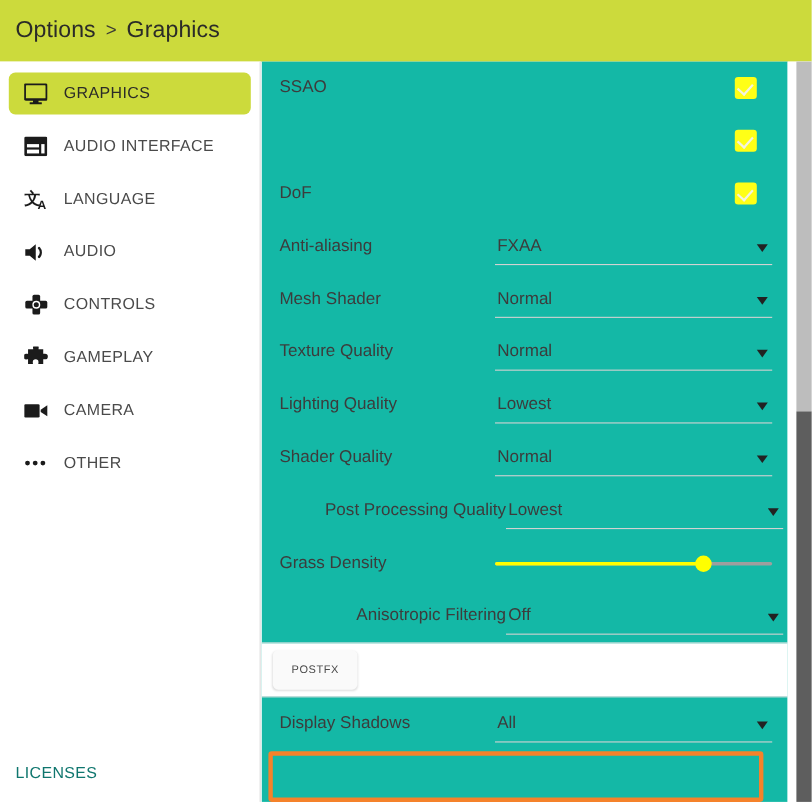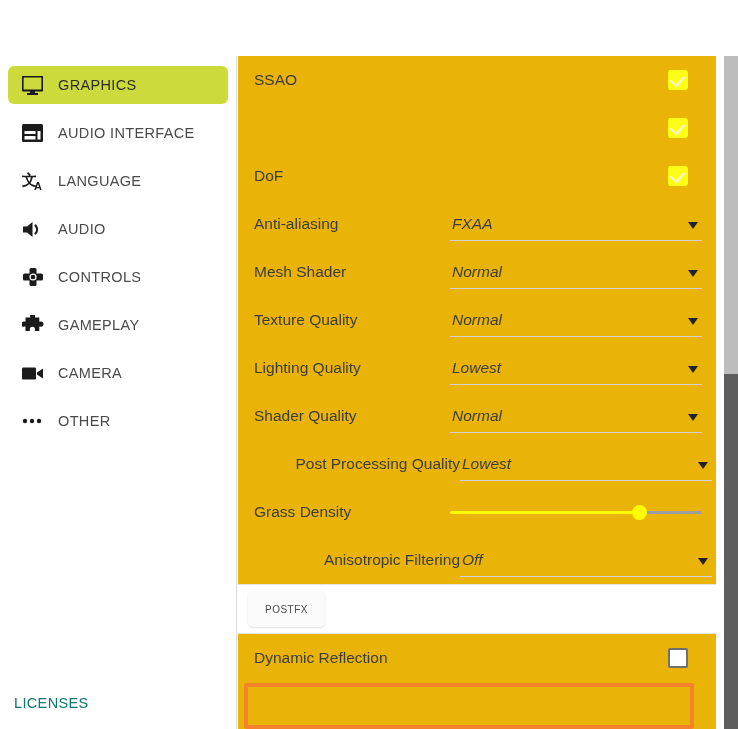--- a/index.html
+++ b/index.html
@@ -67,21 +67,21 @@
     position: absolute; left: 14px; bottom: 18px;
     font-size: 14.5px; color: #0f766e;
     letter-spacing: .35px;
     cursor: pointer;
   }
 
   
   .main {
     position: absolute; left: 238px; top: 56px;
     width: 478px; height: 673px;
-    background: #eab308;
+    background: #14b8a6;
   }
   .rows { position: relative; }
 
   .row {
     display: flex; align-items: center;
     height: 48px;
     padding: 0 0 0 16px;
   }
   .row-label {
     font-size: 15.5px; color: #3c3c3c;
@@ -111,21 +111,20 @@
   }
 
   
   .dropdown {
     position: relative;
     width: 252px;
     height: 34px;
     border-bottom: 1px solid #d2d2d2;
     display: flex; align-items: center;
     cursor: pointer;
-    font-style: italic;
   }
   .dd-value { font-size: 15.5px; color: #3c3c3c; padding-left: 2px; }
   .dd-caret {
     position: absolute; right: 4px; top: 50%;
     margin-top: -2px;
     width: 0; height: 0;
     border-left: 5.5px solid transparent;
     border-right: 5.5px solid transparent;
     border-top: 7px solid #222222;
   }
@@ -202,20 +201,27 @@
     width: 14px; height: 355px;
     background: #5e5e5e;
     cursor: pointer;
   }
 </style>
 </head>
 <body>
 
 <div id="app">
 
+  <div class="header">
+    <div class="breadcrumb">
+      <span>Options</span>
+      <span class="crumb-sep">&gt;</span>
+      <span>Graphics</span>
+    </div>
+  </div>
 
   <div class="sidebar">
     <div class="nav-spacer"></div>
 
     <div class="nav-item active">
       <span class="nav-ico">
         <svg width="21" height="19" viewBox="0 0 21 19">
             <rect x="0.5" y="0.5" width="20" height="14" rx="1.5" fill="none" stroke="#1b1b1b" stroke-width="2.2"></rect>
             <rect x="8" y="15" width="5" height="3" fill="#1b1b1b"></rect>
             <rect x="5" y="17" width="11" height="2" fill="#1b1b1b"></rect>
@@ -420,27 +426,30 @@
       </div>
 
       <div class="divider"></div>
 
       <div class="tabstrip">
         <div class="tab">POSTFX</div>
       </div>
 
       <div class="divider"></div>
 
-
-      <div class="row" id="dyn-row">
-        <div class="row-label">Dynamic Reflection</div>
-        <div class="cb-wrap">
-          <div class="checkbox off"></div>
-        </div>
-      </div>
+      <div class="row">
+        <div class="row-label">Display Shadows</div>
+        <div class="ctrl">
+          <div class="dropdown">
+            <span class="dd-value">All</span>
+            <span class="dd-caret"></span>
+          </div>
+        </div>
+      </div>
+
 
       <div class="highlight" id="highlight-box" style="top: 627px; height: 46px;"></div>
     </div>
   </div>
 
   <div class="scrollbar">
     <div class="sb-track-top"></div>
     <div class="sb-thumb"></div>
   </div>
 

